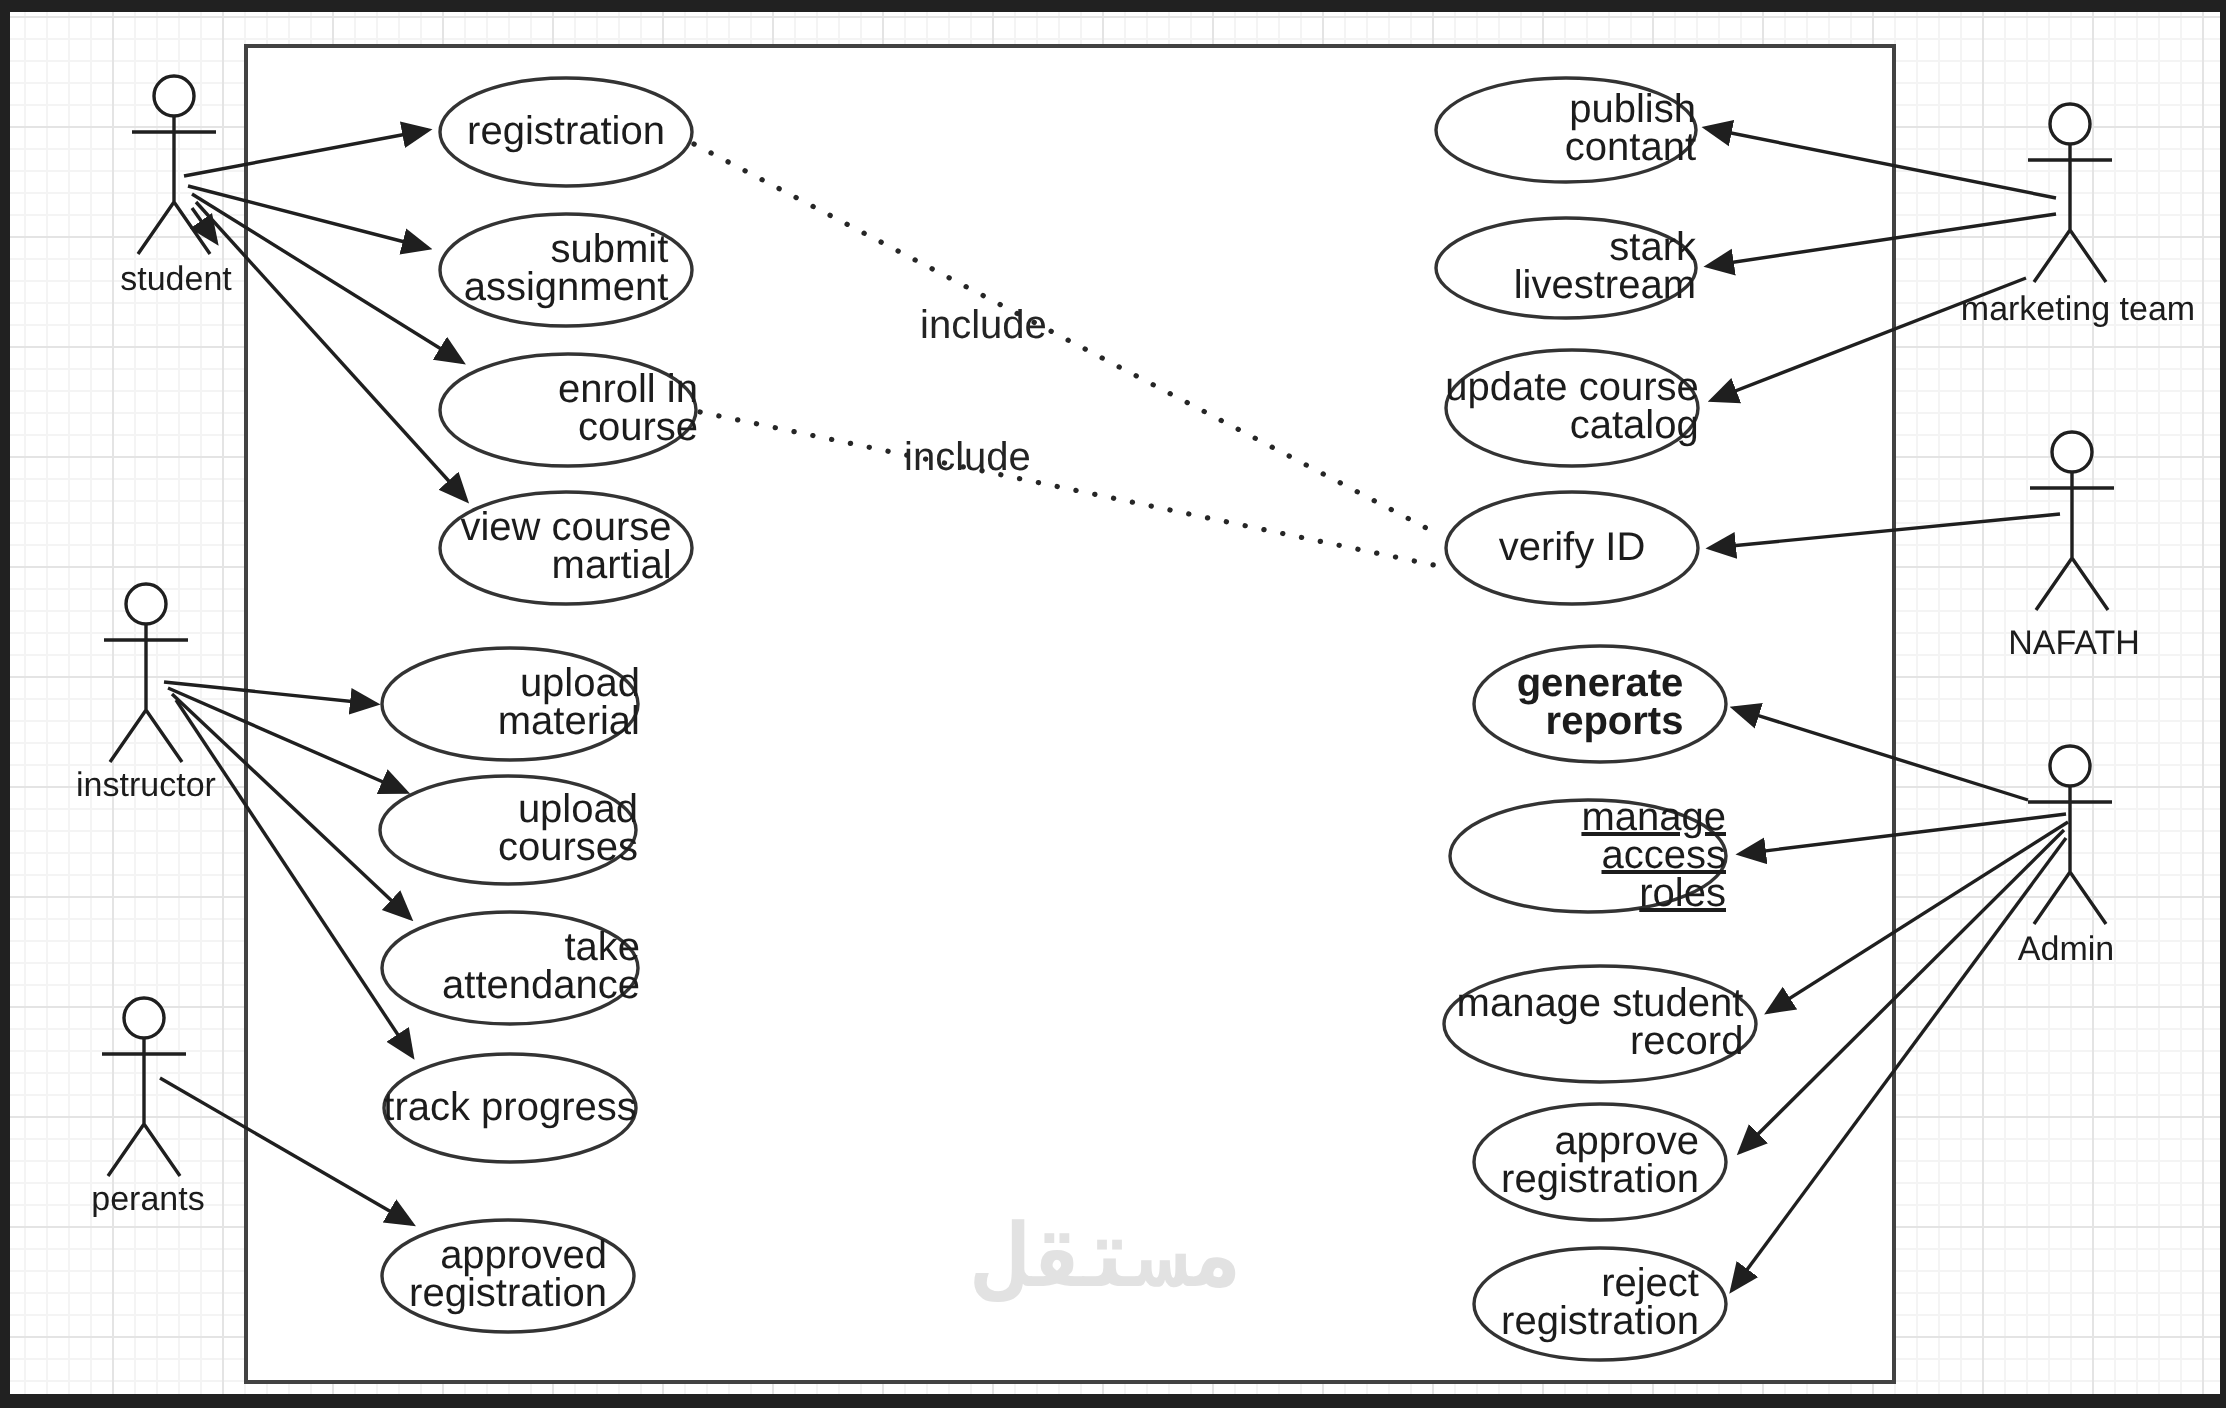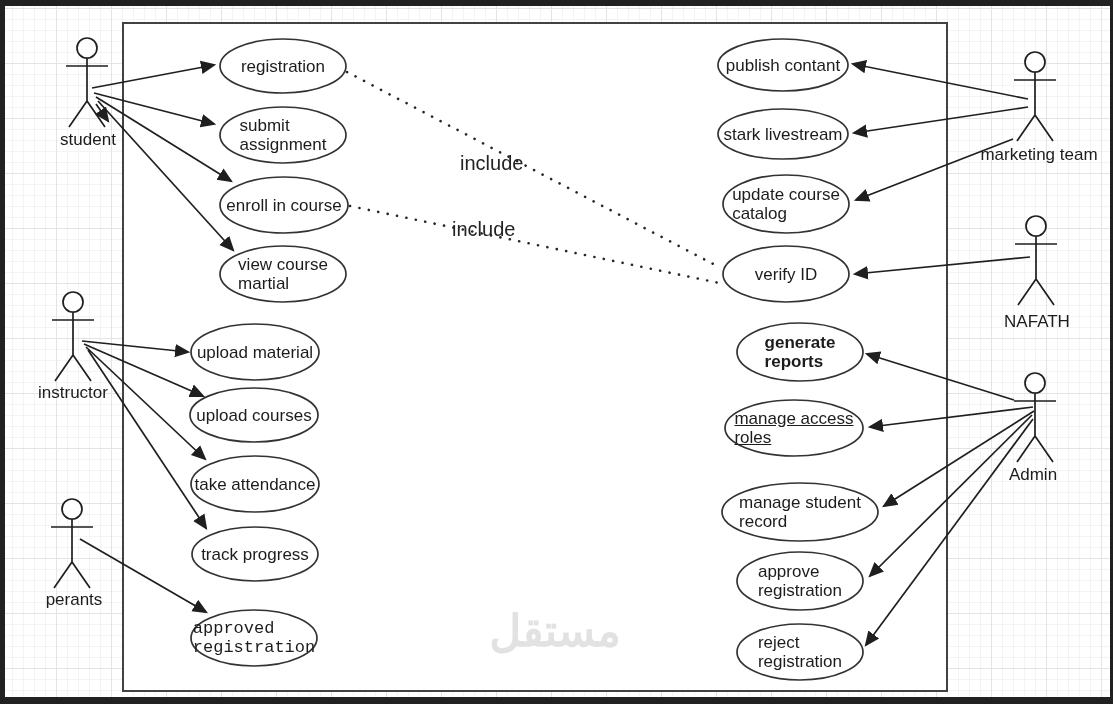--- a/index.html
+++ b/index.html
@@ -24,33 +24,33 @@
   .boundary{fill:#ffffff;stroke:#424242;stroke-width:2px;}
   .edge{stroke:#1f1f1f;stroke-width:1.7px;fill:none;}
   .include-edge{stroke:#262626;stroke-width:2.6px;fill:none;
     stroke-dasharray:0.1 9.5;stroke-linecap:round;}
   .node{fill:#ffffff;stroke:#333333;stroke-width:1.7px;}
   .actor-shape{stroke:#1f1f1f;stroke-width:1.7px;fill:none;}
   .actor-shape circle{fill:#ffffff;}
   
   .lbl{
     position:absolute;z-index:4;display:flex;align-items:center;justify-content:center;
-    text-align:left;color:#1c1c1c;font-size:17px;line-height:19px;
+    text-align:right;color:#1c1c1c;font-size:20px;line-height:19px;
     white-space:pre-line;pointer-events:none;
   }
   .actor-lbl{
     position:absolute;z-index:4;width:130px;text-align:center;
     color:#1c1c1c;font-size:17px;line-height:20px;pointer-events:none;
   }
   .include-lbl{
     position:absolute;z-index:4;width:130px;
     color:#242424;font-size:20px;line-height:22px;pointer-events:none;
   }
   .watermark{position:absolute;z-index:3;left:455px;top:603px;width:200px;text-align:center;pointer-events:none;}
-  .wm-ar{font-family:Liberation Serif, serif;font-weight:bold;font-size:44px;line-height:58px;color:#e2e2e2;}
+  .wm-ar{font-family:Liberation Mono, monospace;font-weight:bold;font-size:44px;line-height:58px;color:#e2e2e2;}
   .wm-domain{font-family:"DejaVu Sans",sans-serif;font-size:16px;line-height:20px;color:#ffffff;letter-spacing:1px;}
 </style>
 </head>
 <body>
 
 <div class="stage">
   <div class="canvas"></div>
 
   <svg class="diagram" viewBox="0 0 1113 704">
     <defs>
@@ -146,21 +146,21 @@
   <div class="lbl" style="left:218px;top:39px;width:130px;height:54px;">registration</div>
   <div class="lbl" style="left:218px;top:107px;width:130px;height:56px;">submit
 assignment</div>
   <div class="lbl" style="left:219px;top:177px;width:130px;height:56px;">enroll in course</div>
   <div class="lbl" style="left:218px;top:246px;width:130px;height:56px;">view course
 martial</div>
   <div class="lbl" style="left:189px;top:388px;width:130px;height:54px;">upload courses</div>
   <div class="lbl" style="left:190px;top:324px;width:130px;height:56px;">upload material</div>
   <div class="lbl" style="left:190px;top:456px;width:130px;height:56px;">take attendance</div>
   <div class="lbl" style="left:190px;top:527px;width:130px;height:54px;">track progress</div>
-  <div class="lbl" style="left:189px;top:610px;width:130px;height:56px;font-family:Liberation Mono, monospace;">approved
+  <div class="lbl" style="left:189px;top:610px;width:130px;height:56px;">approved
 registration</div>
   <div class="lbl" style="left:718px;top:39px;width:130px;height:52px;">publish contant</div>
   <div class="lbl" style="left:718px;top:109px;width:130px;height:50px;">stark livestream</div>
   <div class="lbl" style="left:721px;top:175px;width:130px;height:58px;">update course
 catalog</div>
   <div class="lbl" style="left:721px;top:246px;width:130px;height:56px;">verify ID</div>
   <div class="lbl" style="left:735px;top:323px;width:130px;height:58px;font-weight:bold;">generate
 reports</div>
   <div class="lbl" style="left:725px;top:400px;width:138px;height:56px;text-decoration:underline;">manage access
 roles</div>

